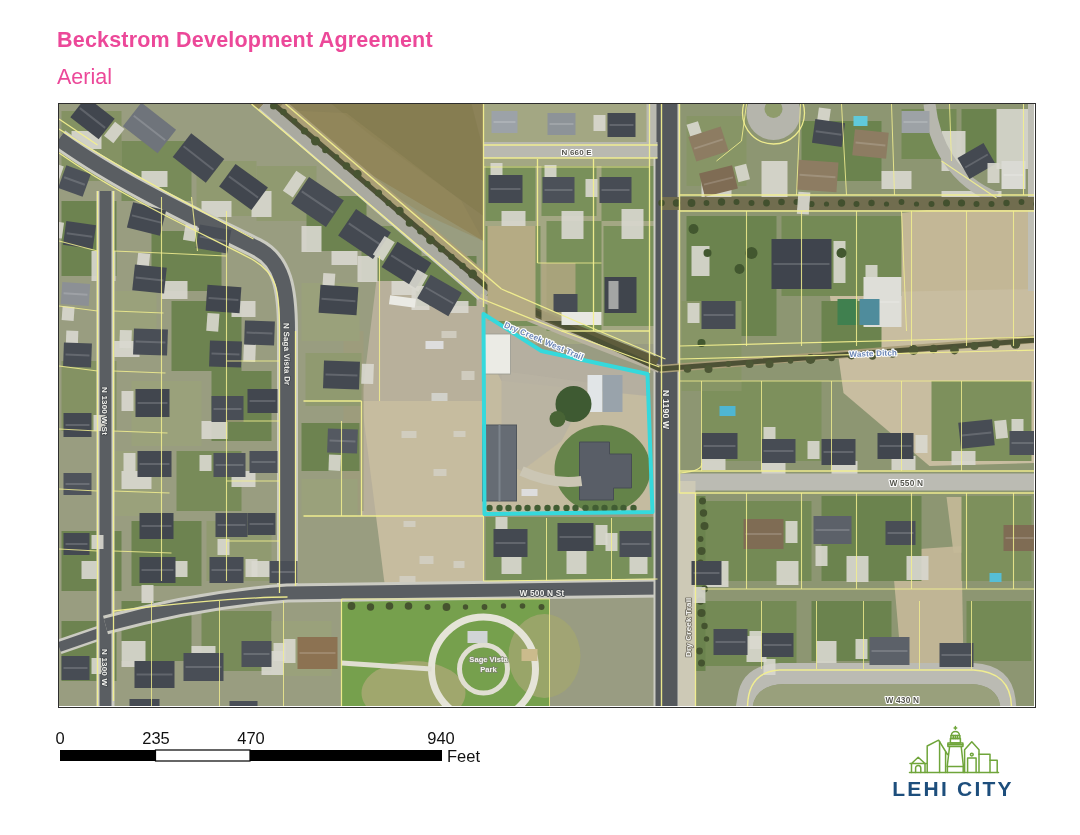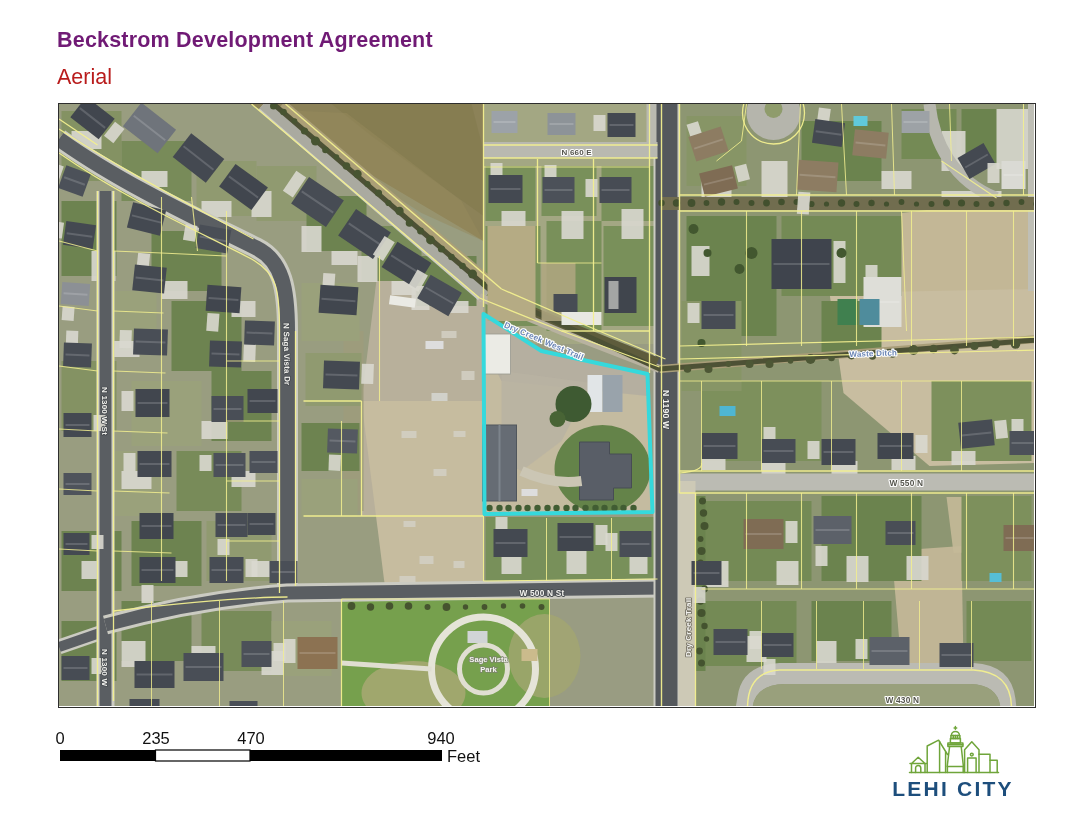--- a/index.html
+++ b/index.html
@@ -1,18 +1,18 @@
 <!DOCTYPE html>
 <html><head>
 <meta charset="utf-8">
 <style>
 html,body{margin:0;padding:0;background:#ffffff;width:1080px;height:835px;overflow:hidden;}
 body{font-family:"Liberation Sans", sans-serif;position:relative;}
-.title{position:absolute;left:57px;top:28px;font-size:21.5px;font-weight:bold;color:#701a75;letter-spacing:0.2px;}
-.subtitle{position:absolute;left:57px;top:65px;font-size:21.5px;color:#b91c1c;}
+.title{position:absolute;left:57px;top:28px;font-size:21.5px;font-weight:bold;color:#ec4899;letter-spacing:0.2px;}
+.subtitle{position:absolute;left:57px;top:65px;font-size:21.5px;color:#ec4899;}
 .mapframe{position:absolute;left:57.5px;top:103px;width:978px;height:604.5px;border:1.5px solid #2e2e2e;box-sizing:border-box;}
 </style>
 </head>
 <body>
 
 <div class="title">Beckstrom Development Agreement</div>
 
 <div class="subtitle">Aerial</div>
 
 <div class="mapframe">

